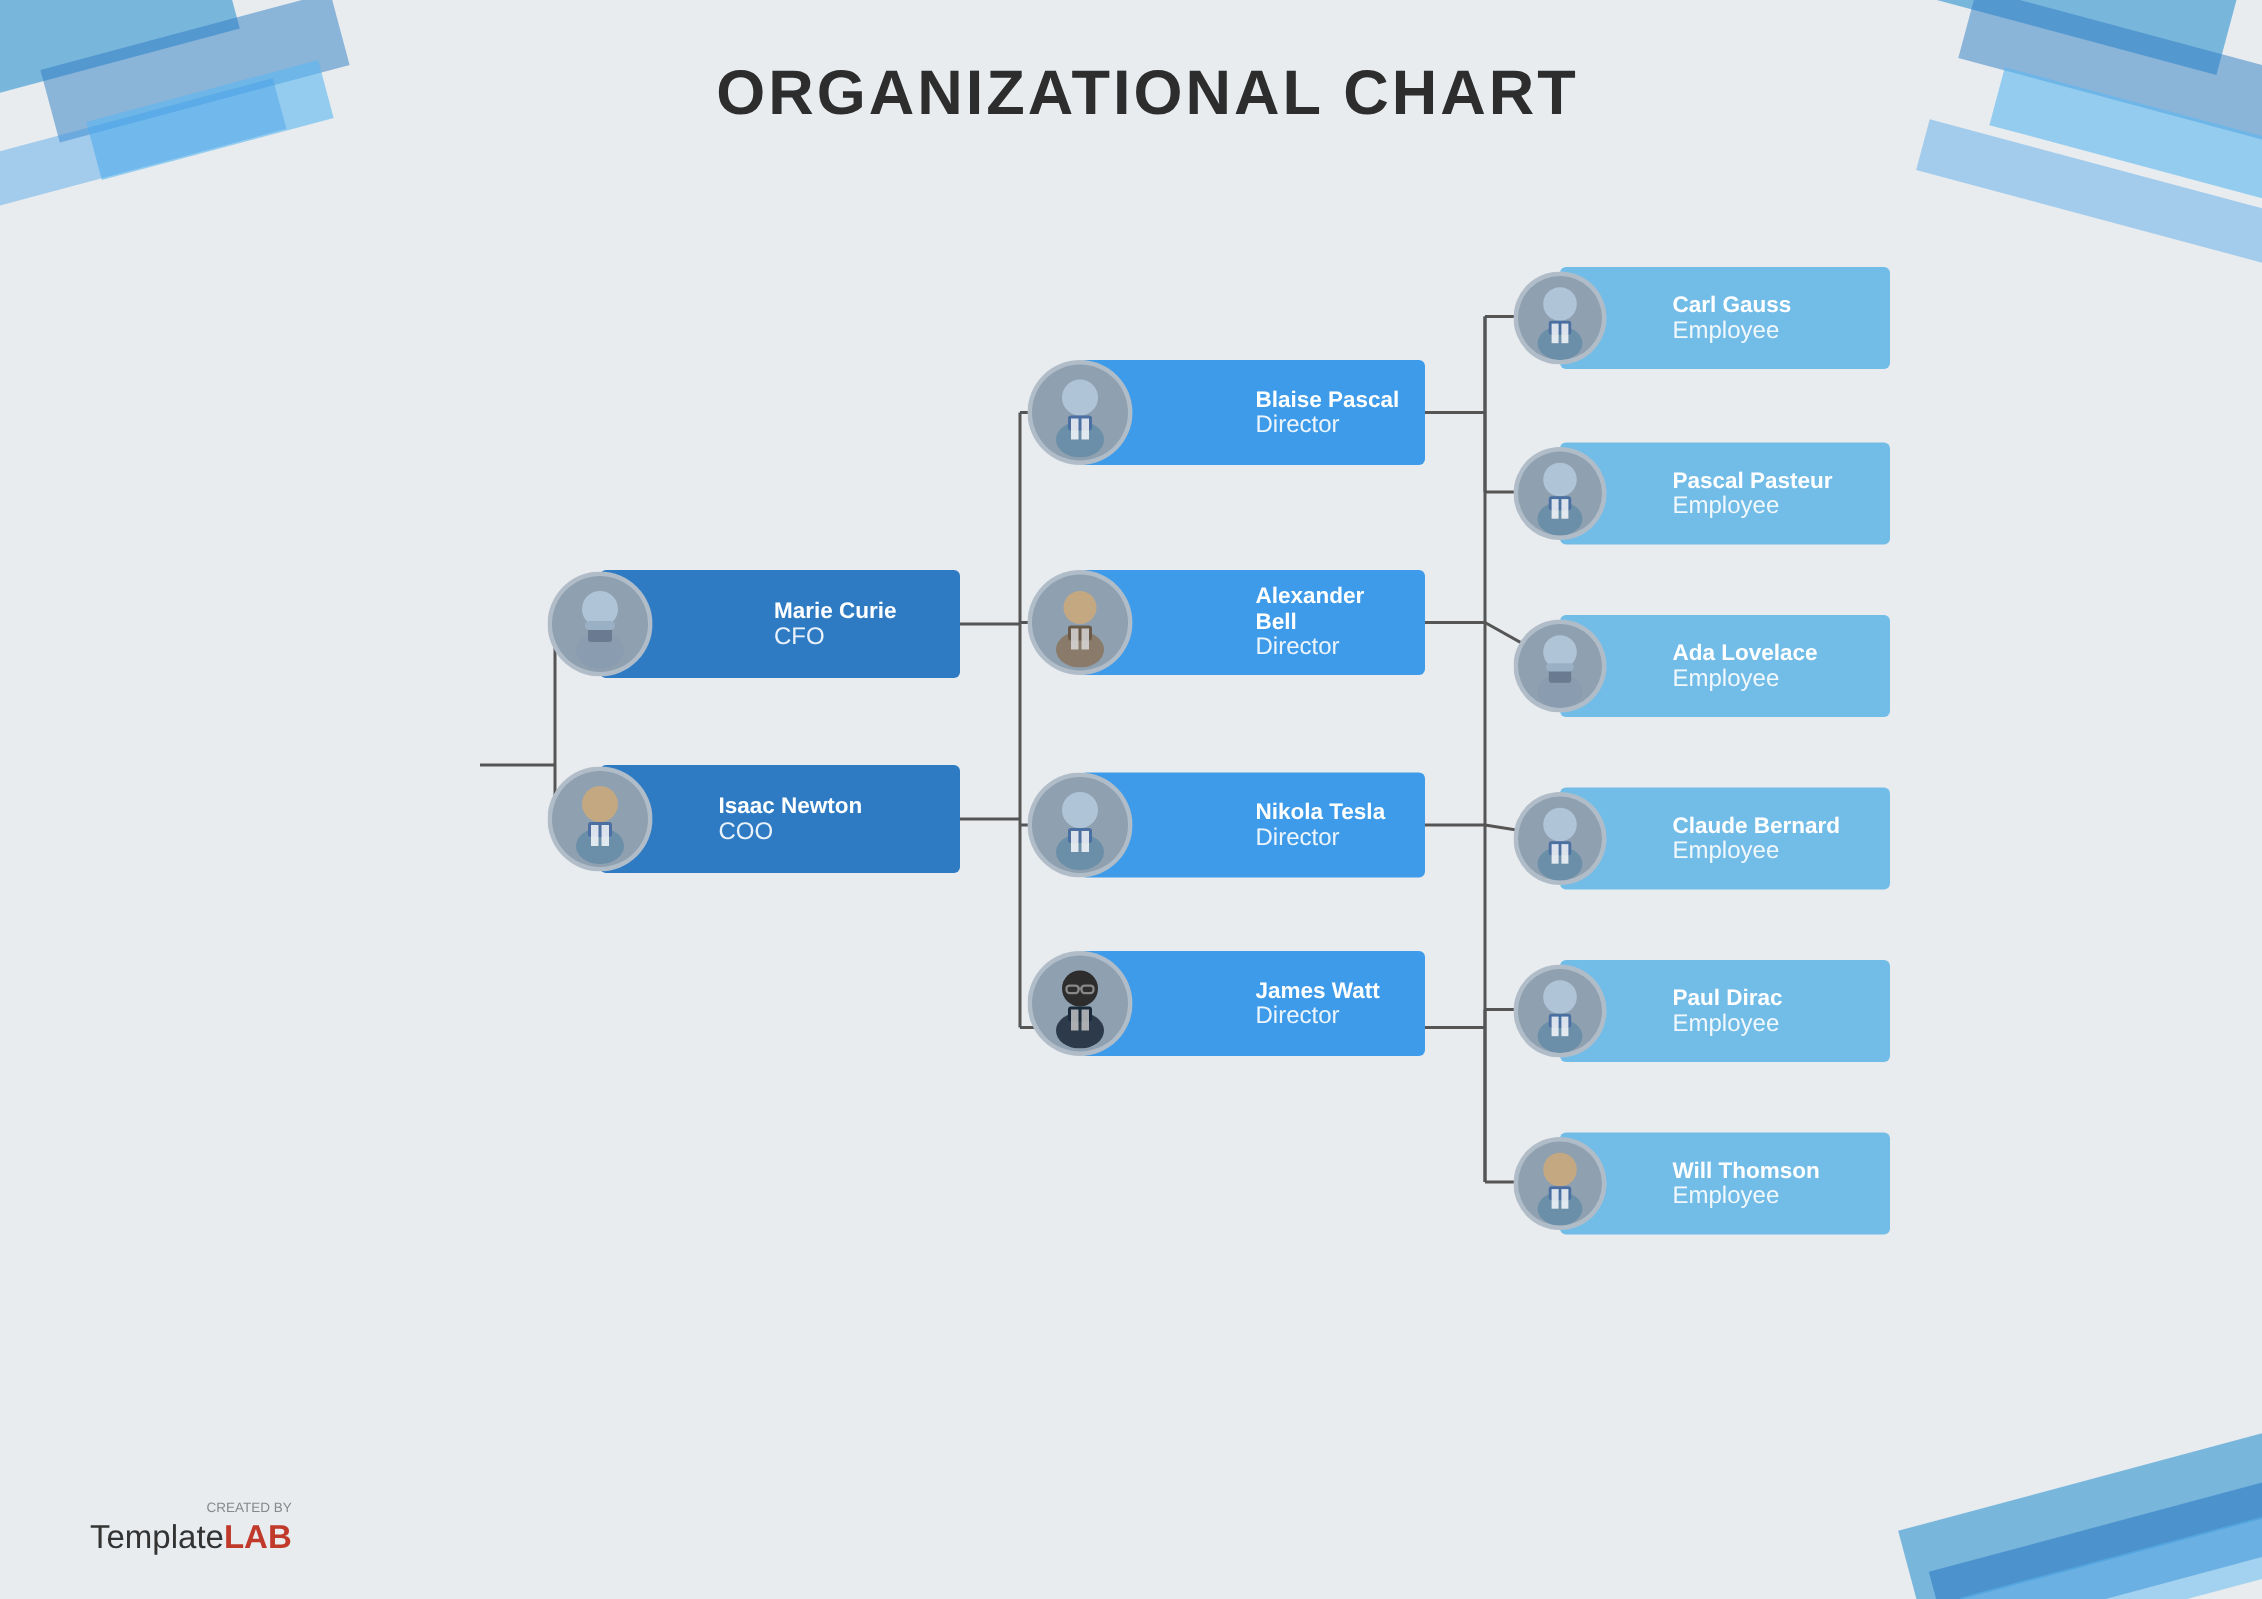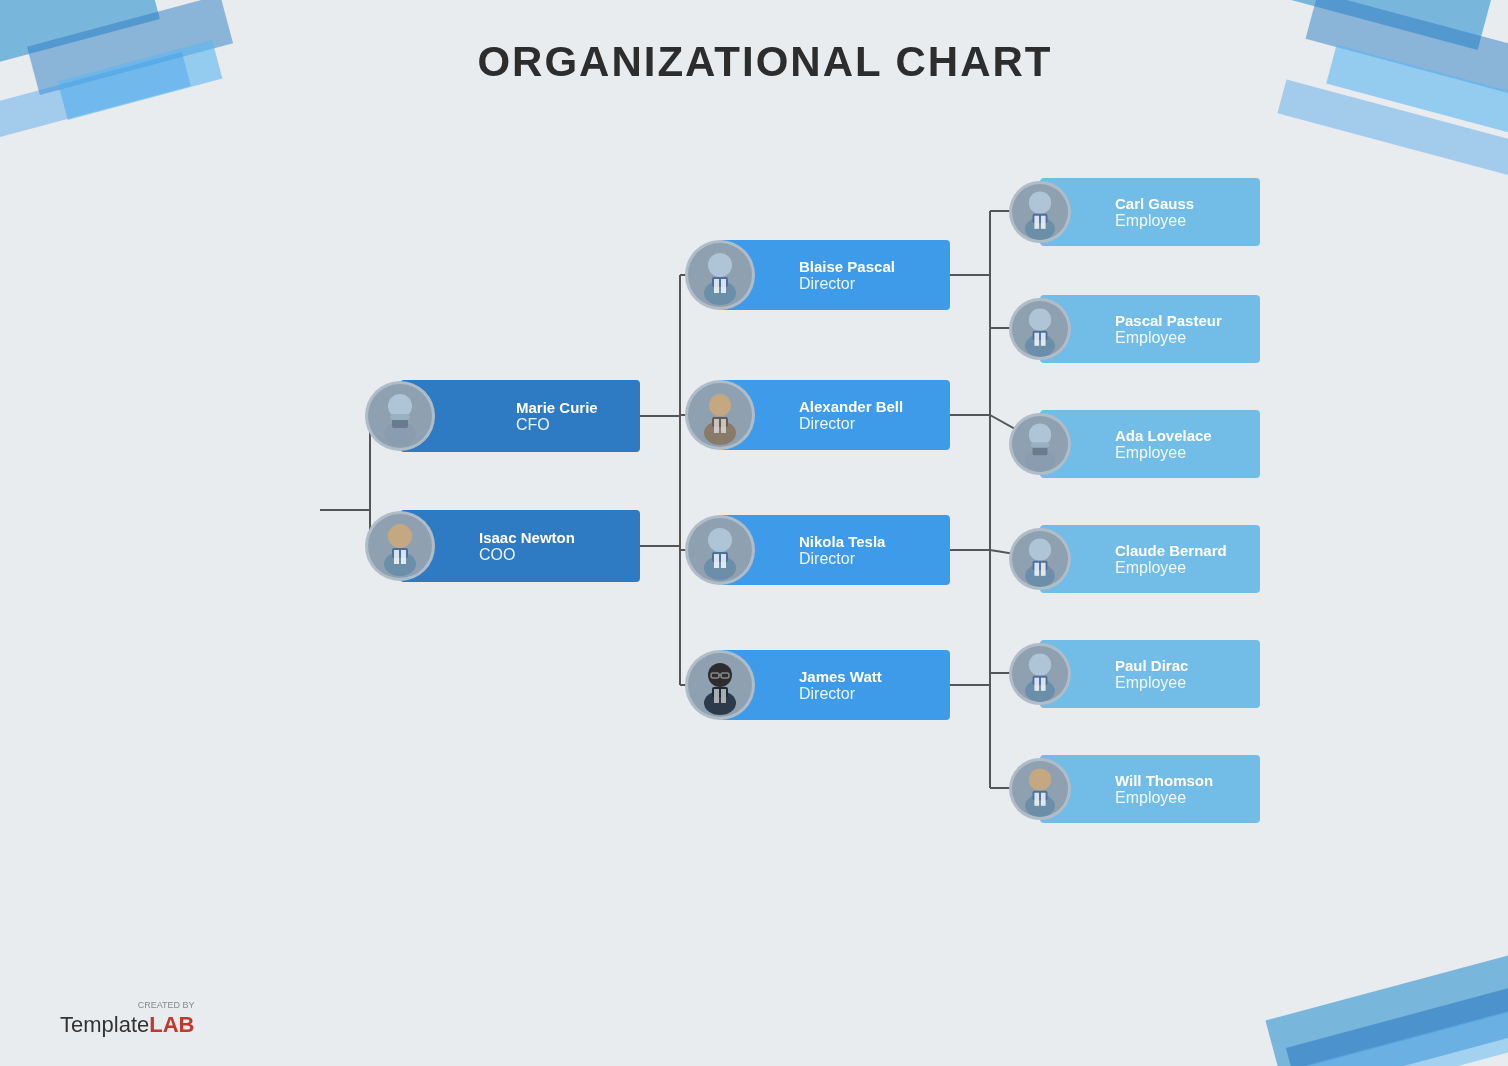--- a/index.html
+++ b/index.html
@@ -137,26 +137,27 @@
     .node-vp-2 {
       top: 400px;
       left: 400px;
     }
 
     
     .node-dir {
       background: #3d9be9;
       width: 230px;
       height: 70px;
+      gap: 38px;
     }
 
     .node-dir-1 { top: 130px; left: 720px; }
     .node-dir-2 { top: 270px; left: 720px; }
     .node-dir-3 { top: 405px; left: 720px; }
-    .node-dir-4 { top: 540px; left: 720px; }
+    .node-dir-4 { top: 524px; left: 720px; }
 
     
     .node-emp {
       background: #72bce8;
       width: 220px;
       height: 68px;
     }
 
     .node-emp-1 { top: 68px; left: 1040px; }
     .node-emp-2 { top: 185px; left: 1040px; }

